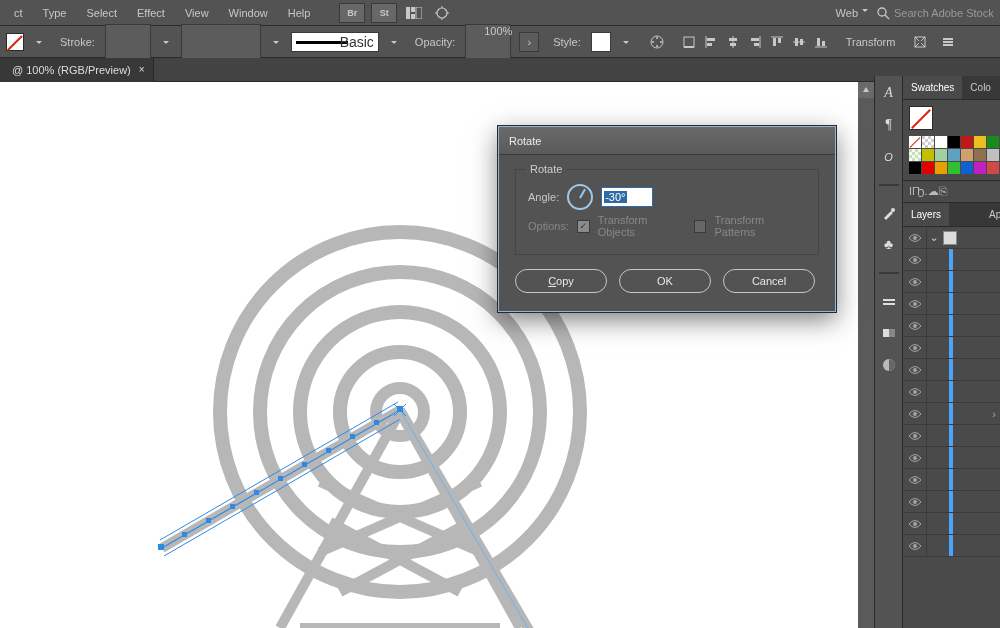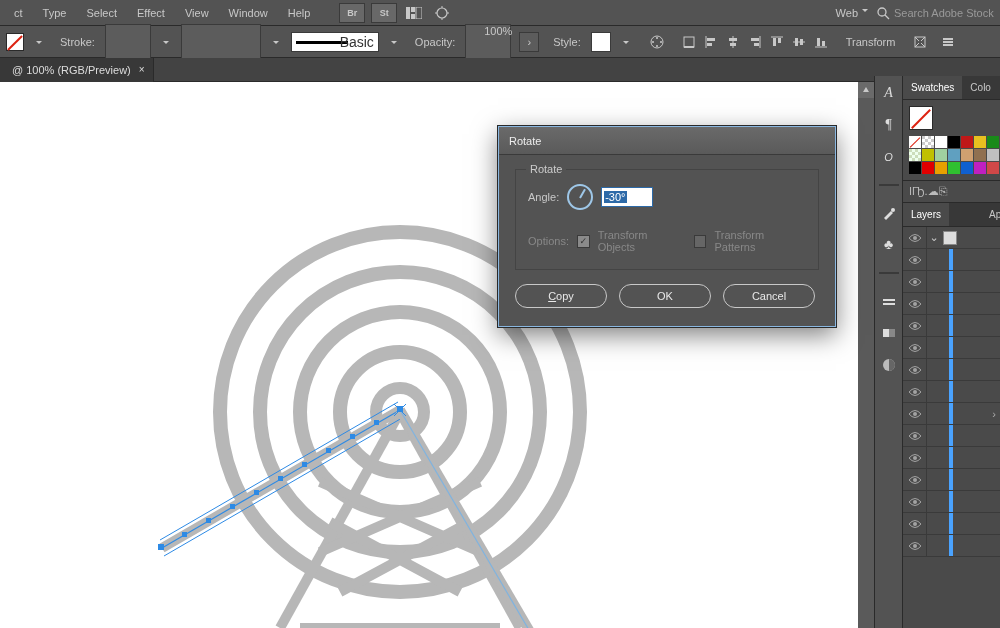--- a/index.html
+++ b/index.html
@@ -68,21 +68,21 @@
 .layerTopRow .disclose { width:14px; text-align:center; }
 .layerTopRow .chip { width:14px; height:14px; background:#ddd; border:1px solid #888; margin-left:2px; }
 .indentArrow { margin-left:auto; margin-right:4px; color:#aaa; }
 
 
 .dialog { position:absolute; left:498px; top:126px; width:338px; background:#535353; border:1px solid #8ab7e0; box-shadow:0 0 0 1px #2a2a2a, 0 8px 24px rgba(0,0,0,.5); }
 .dlgTitle { height:28px; background:linear-gradient(#6a6a6a,#5a5a5a); padding:0 10px; display:flex; align-items:center; color:#eee; border-bottom:1px solid #3a3a3a; }
 .dlgBody { padding:14px 16px 18px; }
 .fieldset { border:1px solid #444; padding:14px 12px 16px; margin-bottom:14px; position:relative; }
 .fieldset .legend { position:absolute; top:-7px; left:10px; background:#535353; padding:0 4px; color:#ccc; }
-.row { display:flex; align-items:center; gap:8px; margin-bottom:19px; }
+.row { display:flex; align-items:center; gap:8px; margin-bottom:4px; }
 .angleDial { width:26px; height:26px; border:2px solid #9ec7e8; border-radius:50%; position:relative; }
 .angleDial::after { content:""; position:absolute; left:50%; top:50%; width:10px; height:2px; background:#9ec7e8; transform-origin:left center; transform:rotate(-60deg); }
 .angInput { width:52px; height:18px; background:#fff; border:1px solid #2d6aa8; color:#000; padding:9px 2px; display:flex; align-items:center; }
 .angInput .sel { background:#2d6aa8; color:#fff; padding:0 1px; }
 .chk { width:13px; height:13px; background:#666; border:1px solid #3a3a3a; display:inline-flex; align-items:center; justify-content:center; color:#333; font-size:9px; }
 .chk.on { background:#8a8a8a; }
 .chk.on::after { content:"✓"; color:#333; }
 .opts .olbl { color:#888; }
 .previewRow { display:flex; align-items:center; gap:6px; margin:2px 0 14px 2px; }
 .btnRow { display:flex; gap:12px; justify-content:flex-start; }

